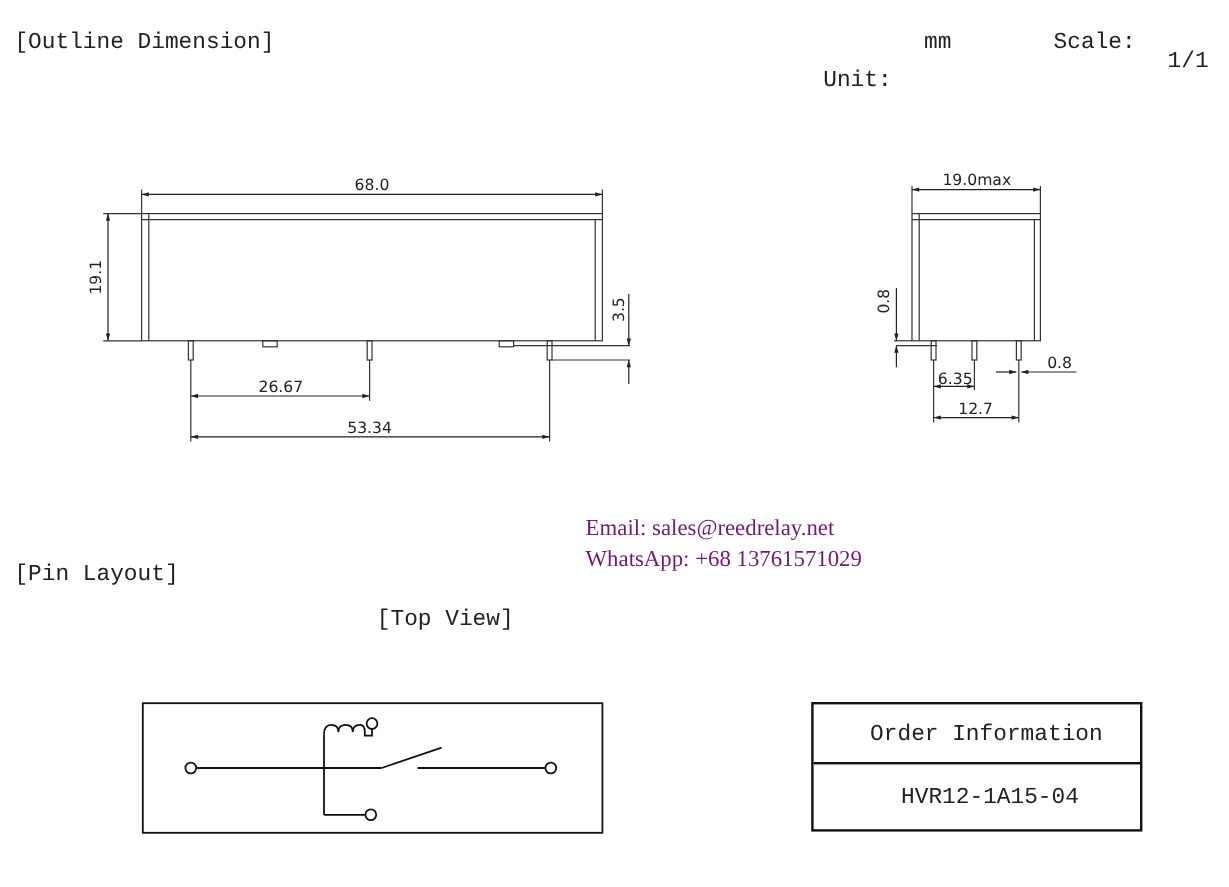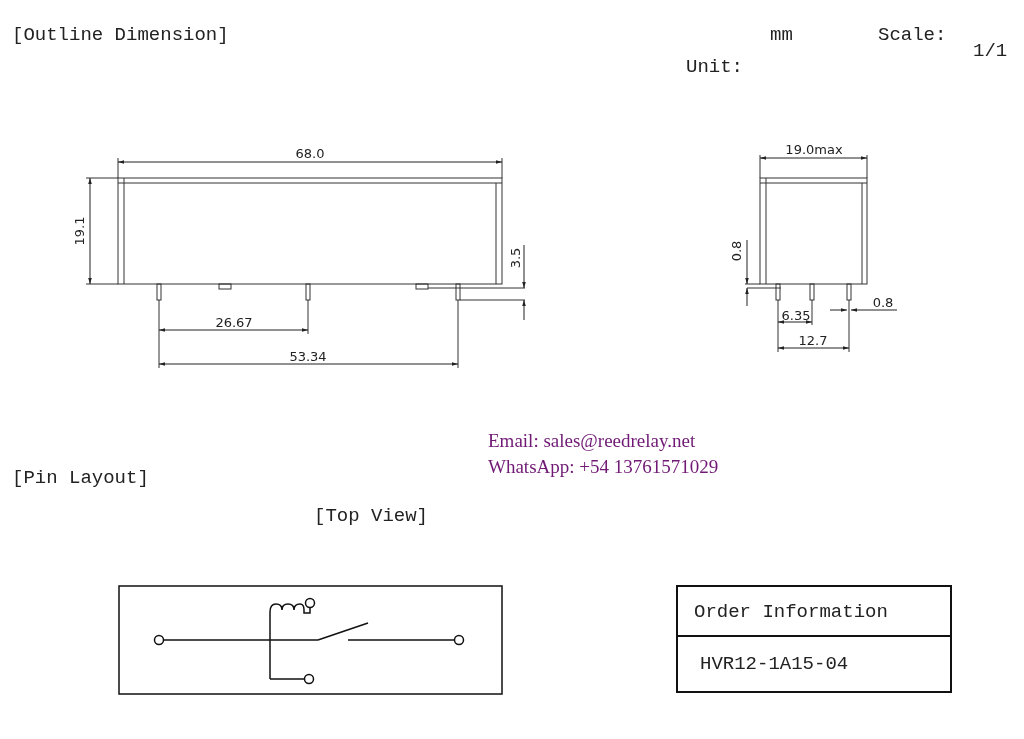--- a/index.html
+++ b/index.html
@@ -1,21 +1,21 @@
 <!DOCTYPE html>
 <html><head>
 <meta charset="utf-8">
 <style>
   html, body { margin: 0; padding: 0; background: #ffffff; }
   body { width: 1024px; height: 739px; position: relative; overflow: hidden; font-family: "DejaVu Serif", "Liberation Serif", serif; color: #1a1a1a; }
   .txt { position: absolute; white-space: pre; font-family: "Liberation Mono", "DejaVu Sans Mono", monospace; font-size: 19px; color: #222; }
   .contact { position: absolute; font-family: "Liberation Serif", "DejaVu Serif", serif; font-size: 19px; color: #701a75; white-space: pre; line-height: 26px; }
   svg { position: absolute; left: 0; top: 0; }
   .dim { font-family: "DejaVu Sans", "Liberation Sans", sans-serif; font-size: 13px; fill: #222; }
-  .order-box { position: absolute; left: 676px; top: 585px; width: 276px; height: 108px; border: 2px solid #111; box-sizing: border-box; }
+  .order-box { position: absolute; left: 676px; top: 585px; width: 276px; height: 108px; border: 2px solid #111; box-sizing: border-box; text-align: center; }
   .order-head { height: 50px; border-bottom: 2px solid #111; box-sizing: border-box; padding-left: 16px; line-height: 50px; font-family: "Liberation Mono", "DejaVu Sans Mono", monospace; font-size: 19px; color: #222; }
   .order-val { padding-left: 22px; line-height: 54px; font-family: "Liberation Mono", "DejaVu Sans Mono", monospace; font-size: 19px; color: #222; }
 </style>
 </head>
 <body>
 
 <div class="txt" style="left:12px; top:24px;">[Outline Dimension]</div>
 <div class="txt" style="left:686px; top:24px;margin-top:32px;">Unit:</div>
 <div class="txt" style="left:770px; top:24px;">mm</div>
 <div class="txt" style="left:878px; top:24px;">Scale:</div>
@@ -126,21 +126,21 @@
       <path d="M270,612 Q270,604 276,604 Q282,604 282,610 Q282,604 288,604 Q294,604 294,610 Q294,604 300,604 Q304,604 304,610 L304,613 L310,613 L310,608"></path>
     </g>
     <circle cx="159" cy="640" r="4.5" fill="#fff" stroke-width="1.5"></circle>
     <circle cx="459" cy="640" r="4.5" fill="#fff" stroke-width="1.5"></circle>
     <circle cx="310" cy="603" r="4.5" fill="#fff" stroke-width="1.5"></circle>
     <circle cx="309" cy="679" r="4.5" fill="#fff" stroke-width="1.5"></circle>
   </g>
 </svg>
 
 <div class="contact" style="left:488px; top:428px;">Email: sales@reedrelay.net</div>
-<div class="contact" style="left:488px; top:454px;">WhatsApp: +54 13761571029</div>
+<div class="contact" style="left:488px; top:454px;">WhatsApp: +68 13761571029</div>
 
 <div class="txt" style="left:12px; top:467px;text-align:center;">[Pin Layout]</div>
 <div class="txt" style="left:287px; top:505px;margin-left:27px;">[Top View]</div>
 
 <div class="order-box">
   <div class="order-head">Order Information</div>
   <div class="order-val">HVR12-1A15-04</div>
 </div>
 
 </body></html>

